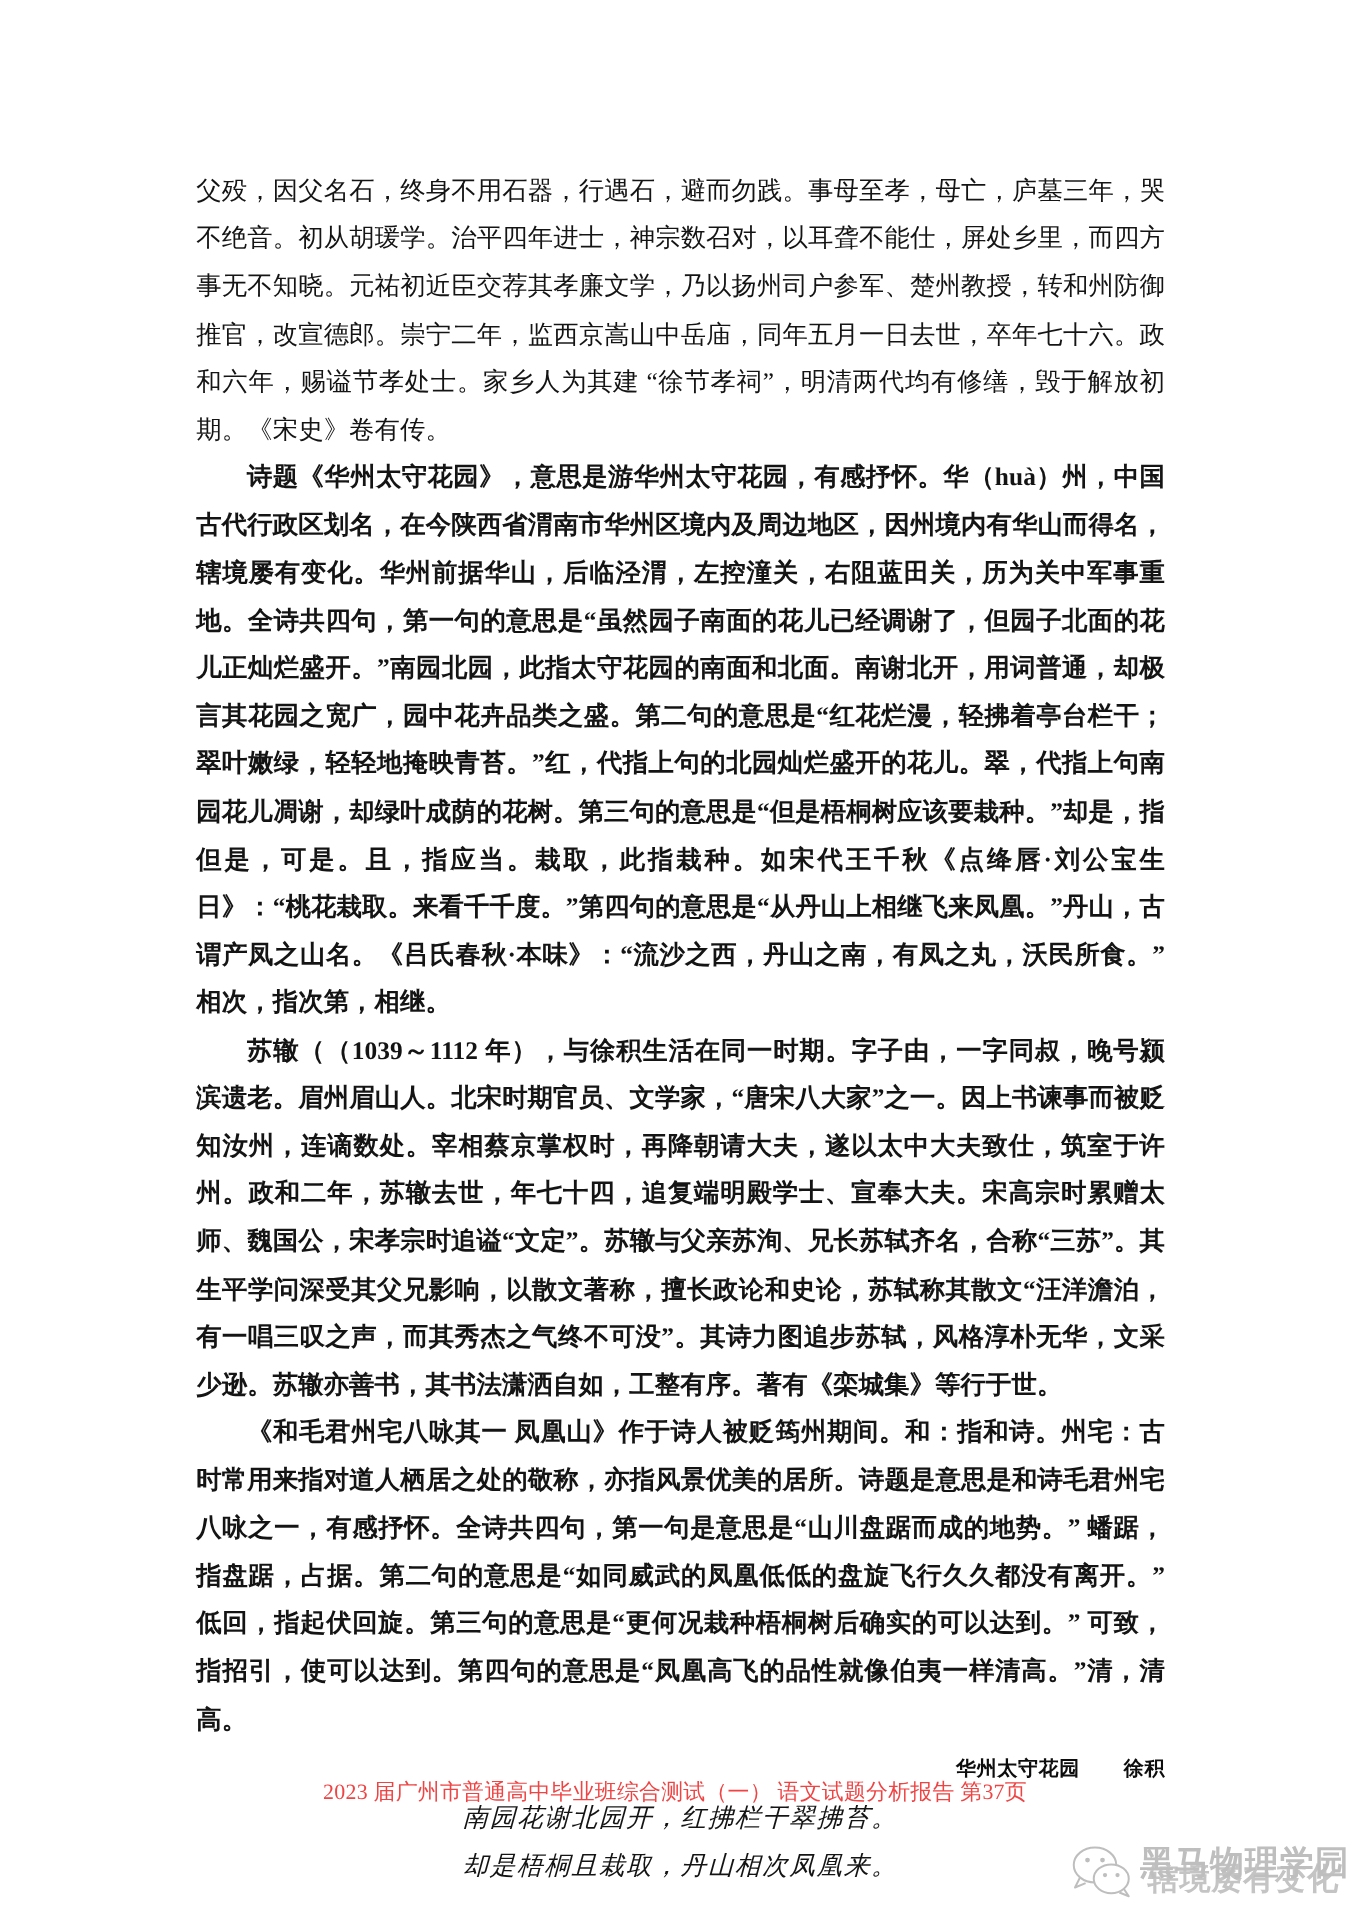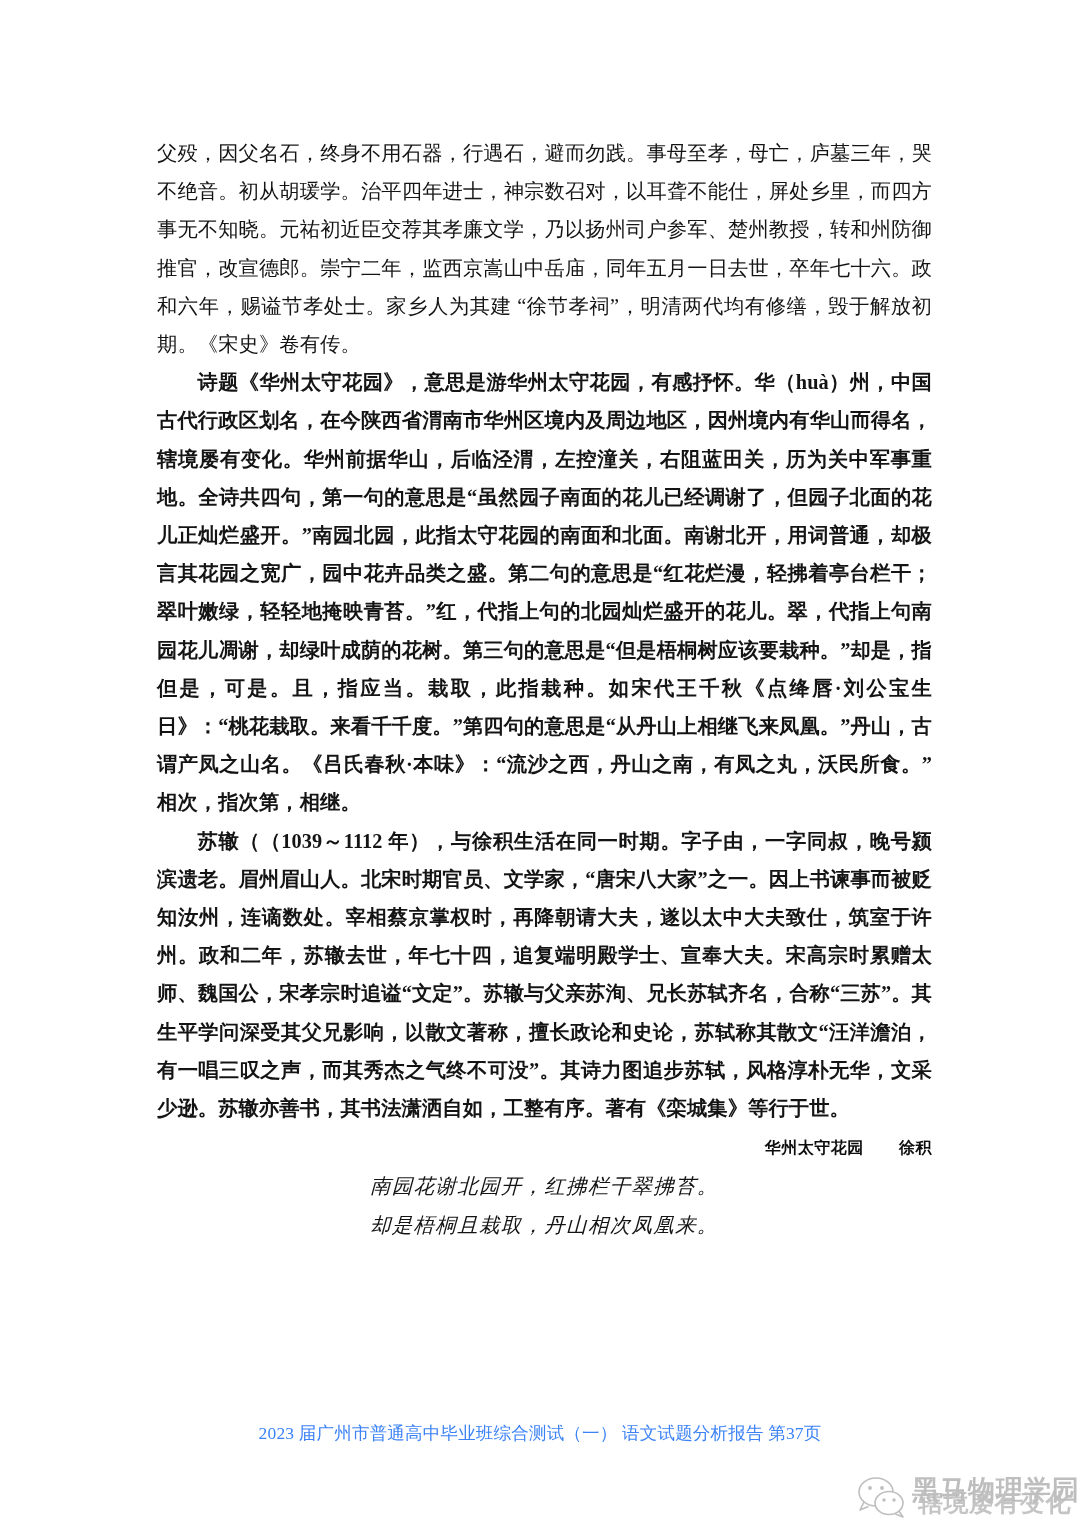--- a/index.html
+++ b/index.html
@@ -78,21 +78,21 @@
 
   
   #footer {
     position: absolute;
     left: 0;
     top: 1409px;
     width: 1080px;
     text-align: center;
     font-size: 17.5px;
     line-height: 24px;
-    color: #3b82f6;
+    color: #ef4444;
     letter-spacing: 0.2px;
     font-family: "Liberation Serif", "DejaVu Serif", serif;
   }
 
   
   #watermark {
     position: absolute;
     left: 856px;
     top: 1452px;
     width: 216px;
@@ -141,20 +141,21 @@
 <div id="page">
 
   <div id="content">
 
     <p class="para">父殁，因父名石，终身不用石器，行遇石，避而勿践。事母至孝，母亡，庐墓三年，哭不绝音。初从胡瑗学。治平四年进士，神宗数召对，以耳聋不能仕，屏处乡里，而四方事无不知晓。元祐初近臣交荐其孝廉文学，乃以扬州司户参军、楚州教授，转和州防御推官，改宣德郎。崇宁二年，监西京嵩山中岳庙，同年五月一日去世，卒年七十六。政和六年，赐谥节孝处士。家乡人为其建 “徐节孝祠”，明清两代均有修缮，毁于解放初期。《宋史》卷有传。</p>
 
     <p class="para indent">诗题《华州太守花园》，意思是游华州太守花园，有感抒怀。华（huà）州，中国古代行政区划名，在今陕西省渭南市华州区境内及周边地区，因州境内有华山而得名，辖境屡有变化。华州前据华山，后临泾渭，左控潼关，右阻蓝田关，历为关中军事重地。全诗共四句，第一句的意思是“虽然园子南面的花儿已经调谢了，但园子北面的花儿正灿烂盛开。”南园北园，此指太守花园的南面和北面。南谢北开，用词普通，却极言其花园之宽广，园中花卉品类之盛。第二句的意思是“红花烂漫，轻拂着亭台栏干；翠叶嫩绿，轻轻地掩映青苔。”红，代指上句的北园灿烂盛开的花儿。翠，代指上句南园花儿凋谢，却绿叶成荫的花树。第三句的意思是“但是梧桐树应该要栽种。”却是，指但是，可是。且，指应当。栽取，此指栽种。如宋代王千秋《点绛唇·刘公宝生日》：“桃花栽取。来看千千度。”第四句的意思是“从丹山上相继飞来凤凰。”丹山，古谓产凤之山名。《吕氏春秋·本味》：“流沙之西，丹山之南，有凤之丸，沃民所食。” 相次，指次第，相继。</p>
 
     <p class="para indent">苏辙（（1039～1112 年），与徐积生活在同一时期。字子由，一字同叔，晚号颍滨遗老。眉州眉山人。北宋时期官员、文学家，“唐宋八大家”之一。因上书谏事而被贬知汝州，连谪数处。宰相蔡京掌权时，再降朝请大夫，遂以太中大夫致仕，筑室于许州。政和二年，苏辙去世，年七十四，追复端明殿学士、宣奉大夫。宋高宗时累赠太师、魏国公，宋孝宗时追谥“文定”。苏辙与父亲苏洵、兄长苏轼齐名，合称“三苏”。其生平学问深受其父兄影响，以散文著称，擅长政论和史论，苏轼称其散文“汪洋澹泊，有一唱三叹之声，而其秀杰之气终不可没”。其诗力图追步苏轼，风格淳朴无华，文采少逊。苏辙亦善书，其书法潇洒自如，工整有序。著有《栾城集》等行于世。</p>
 
+    <p class="para indent">《和毛君州宅八咏其一 凤凰山》作于诗人被贬筠州期间。和：指和诗。州宅：古时常用来指对道人栖居之处的敬称，亦指风景优美的居所。诗题是意思是和诗毛君州宅八咏之一，有感抒怀。全诗共四句，第一句是意思是“山川盘踞而成的地势。” 蟠踞，指盘踞，占据。第二句的意思是“如同威武的凤凰低低的盘旋飞行久久都没有离开。” 低回，指起伏回旋。第三句的意思是“更何况栽种梧桐树后确实的可以达到。” 可致，指招引，使可以达到。第四句的意思是“凤凰高飞的品性就像伯夷一样清高。”清，清高。</p>
 
 
     <div class="poem-block">
       <div class="poem-title">
         <span>华州太守花园</span><span class="author">徐积</span>
       </div>
       <div class="poem-line">南园花谢北园开，红拂栏干翠拂苔。</div>
       <div class="poem-line">却是梧桐且栽取，丹山相次凤凰来。</div>
     </div>
 

